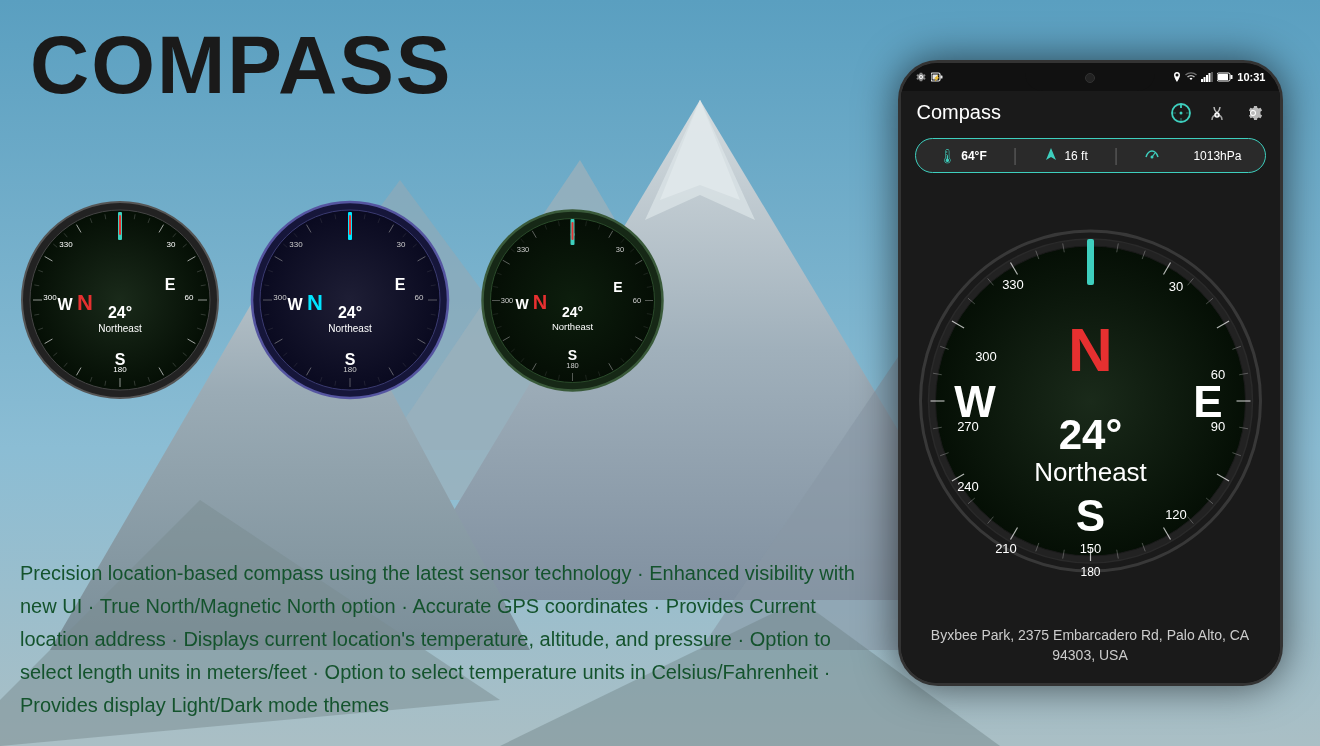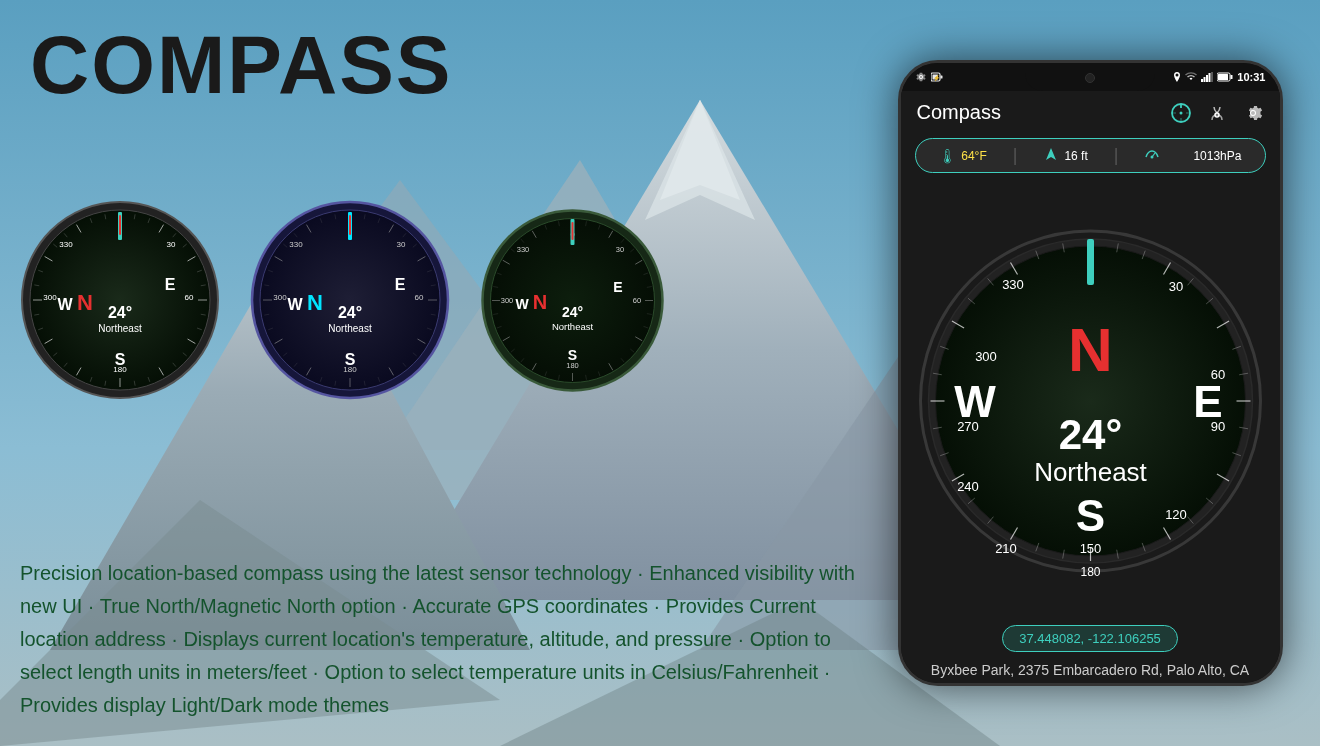--- a/index.html
+++ b/index.html
@@ -598,21 +598,21 @@
               <path d="M10 7a3 3 0 100 6 3 3 0 000-6zm0 5a2 2 0 110-4 2 2 0 010 4z"></path>
               <path d="M17.5 10a7.5 7.5 0 00-.12-1.3l1.7-1.32-1.5-2.6-2 .8a7 7 0 00-1.3-.75L14 3h-3l-.3 1.83a7 7 0 00-1.3.75l-2-.8-1.5 2.6 1.7 1.32A7.5 7.5 0 007.5 10c0 .44.04.88.12 1.3L6 12.62l1.5 2.6 2-.8c.4.3.84.55 1.3.75L11 17h3l.3-1.83a7 7 0 001.3-.75l2 .8 1.5-2.6-1.7-1.32c.08-.42.12-.86.12-1.3z" opacity="0.7"></path>
             </svg>
           </div>
         </div>
       </div>
 
       <div class="sensor-bar">
         <div class="sensor-item">
           <span style="color:#3ecfbe;font-size:14px;">🌡</span>
-          <span style="color:#fde047;font-size:12px;font-weight:400;">64°F</span>
+          <span style="color:#ffffff;font-size:12px;font-weight:700;">64°F</span>
         </div>
         <div style="color:#555;font-size:18px;font-weight:100;">|</div>
         <div class="sensor-item">
           <span style="font-size:12px;">
             <svg width="16" height="16" viewBox="0 0 16 16" fill="#3ecfbe">
                 <polygon points="8,2 13,14 8,11 3,14"></polygon>
               </svg>
           </span>
           <span style="color:#fff;font-size:12px;font-weight:500;">16 ft</span>
         </div>
@@ -702,18 +702,17 @@
           <text x="177.5" y="190" text-anchor="middle" fill="#e63030" font-size="62" font-weight="900" font-family="Arial Black, Arial">N</text>
           <text x="295" y="236" text-anchor="middle" fill="#fff" font-size="44" font-weight="700" font-family="Arial">E</text>
           <text x="62" y="236" text-anchor="middle" fill="#fff" font-size="44" font-weight="700" font-family="Arial">W</text>
           <text x="177.5" y="350" text-anchor="middle" fill="#fff" font-size="44" font-weight="700" font-family="Arial">S</text>
 
           <text x="177.5" y="268" text-anchor="middle" fill="#fff" font-size="42" font-weight="700" font-family="Arial">24°</text>
           <text x="177.5" y="300" text-anchor="middle" fill="#fff" font-size="26" font-family="Arial">Northeast</text>
         </svg>
       </div>
 
-      <div class="gps-coords-pill">37.448082, -122.106255</div>
 
       <div class="location-text">Byxbee Park, 2375 Embarcadero Rd, Palo Alto, CA 94303, USA</div>
     </div>
   </div>
 </div>
 
 </body></html>

